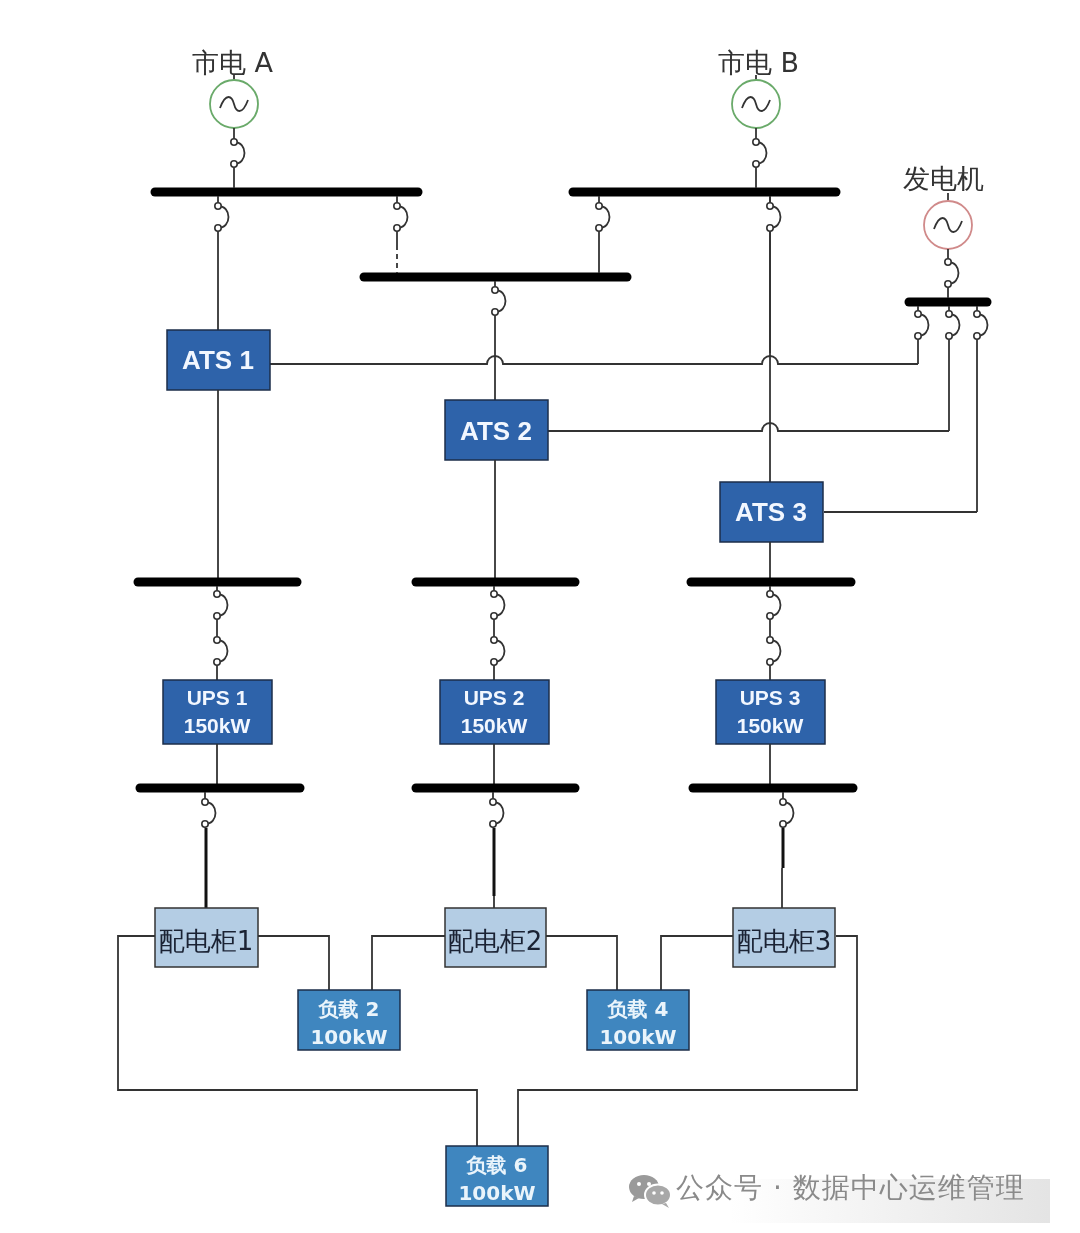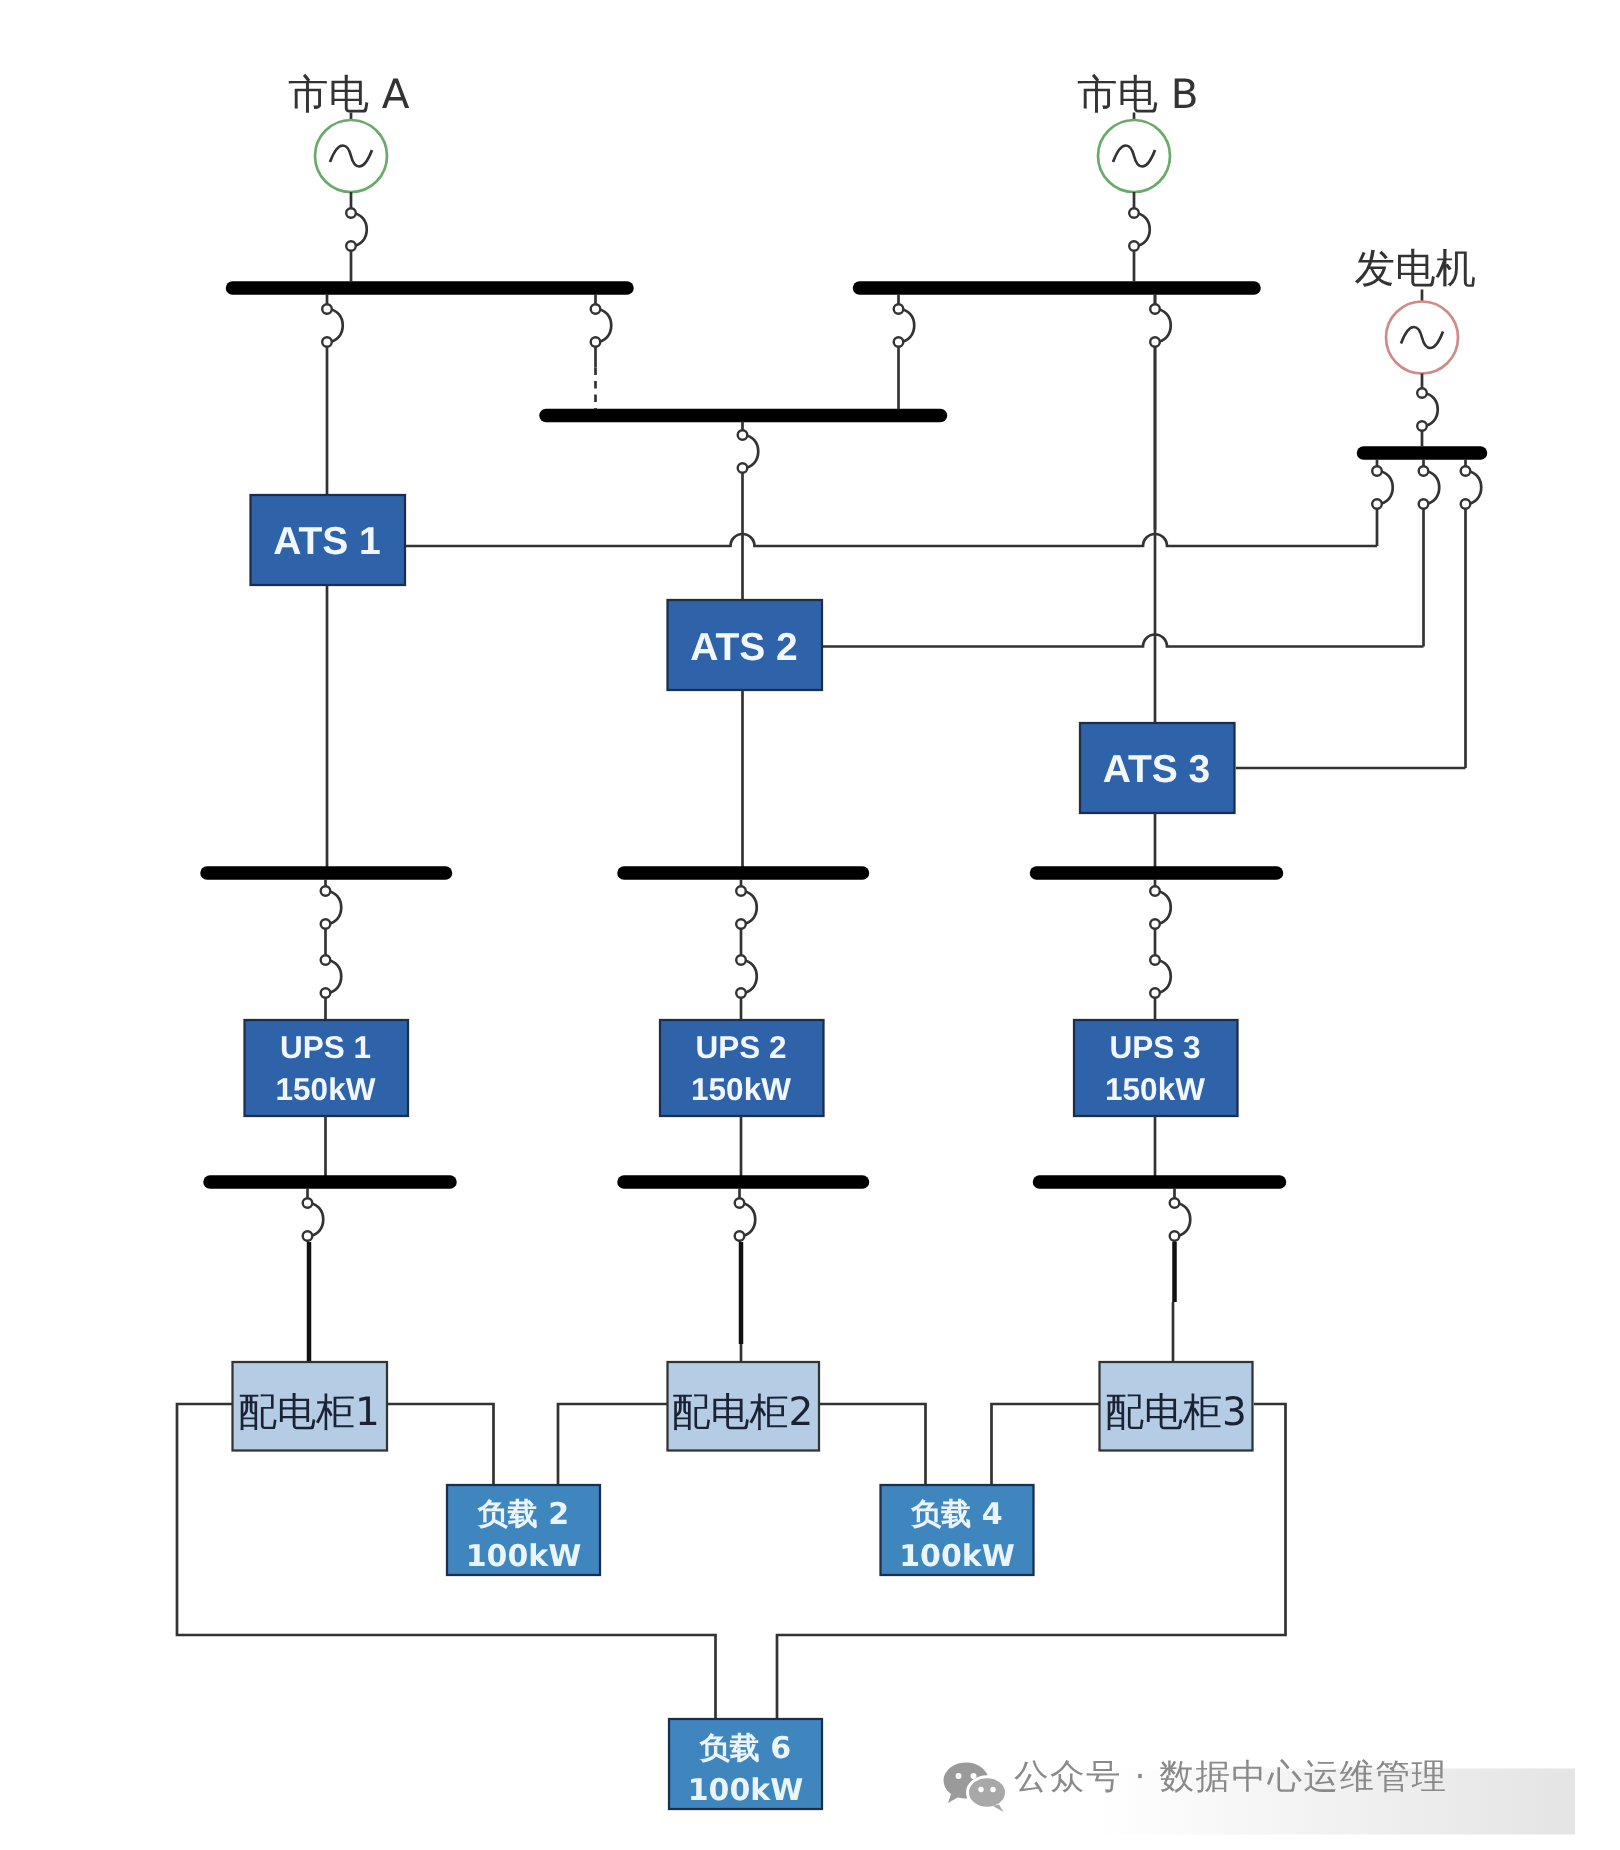--- a/index.html
+++ b/index.html
@@ -14,21 +14,21 @@
   .src-circle { fill:#fff; stroke-width:1.8; }
   .lbl { font-family:"DejaVu Sans", sans-serif; }
   .box-dark { fill:#2e63aa; stroke:#1c2e4a; stroke-width:1.5; }
   .box-light { fill:#b4cde4; stroke:#333; stroke-width:1.5; }
   .box-mid { fill:#3f86bf; stroke:#1c2e4a; stroke-width:1.5; }
   .txt-white { fill:#f2f7ff; font-family:"Liberation Sans", sans-serif; font-weight:bold; }
   .txt-cab { fill:#1a2233; font-family:"DejaVu Sans", sans-serif; }
   .txt-load { fill:#eaf4fb; font-family:"DejaVu Sans", sans-serif; font-weight:bold; }
   .wm { position:absolute; left:620px; top:1165px; height:50px; width:440px; }
   .wm-bg { position:absolute; left:110px; top:14px; width:320px; height:44px; background:linear-gradient(90deg, rgba(235,235,235,0), rgba(225,225,225,0.9)); }
-  .wm-text { position:absolute; left:56px; top:4px; font-size:23px; color:#8a8a8a; font-family:"DejaVu Sans", sans-serif; white-space:nowrap; letter-spacing:1px; }
+  .wm-text { position:absolute; left:56px; top:4px; font-size:28px; color:#8a8a8a; font-family:"DejaVu Sans", sans-serif; white-space:nowrap; letter-spacing:1px; }
   .wm-icon { position:absolute; left:6px; top:6px; width:48px; height:40px; }
 </style>
 </head>
 <body>
 
 <svg id="diagram" width="1080" height="1233" viewBox="0 0 1080 1233">
 
   <text class="lbl" x="192" y="72" font-size="27" fill="#333">市电 A</text>
   <text class="lbl" x="718" y="72" font-size="27" fill="#333">市电 B</text>
   <text class="lbl" x="903" y="188" font-size="27" fill="#333">发电机</text>

